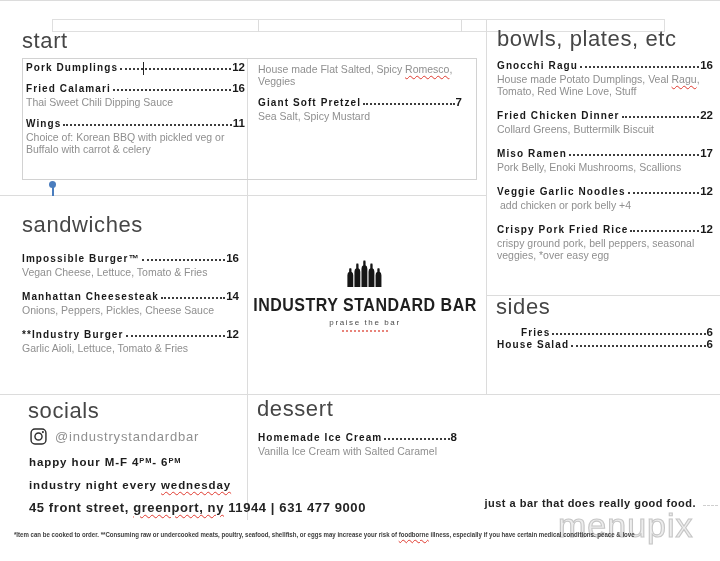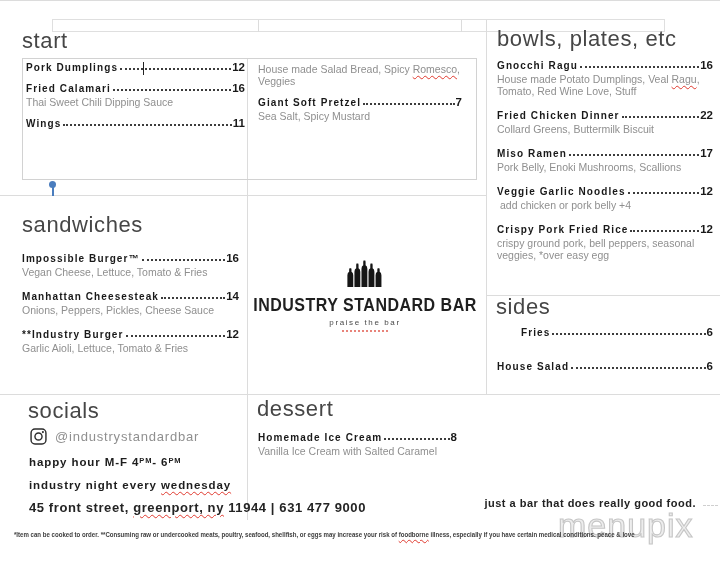--- a/index.html
+++ b/index.html
@@ -85,25 +85,26 @@
         <span class="price">16</span>
       </div>
       <div class="desc">Thai Sweet Chili Dipping Sauce</div>
     </div>
     <div class="item">
       <div class="row">
         <span class="iname">Wings</span>
         <span class="dots"></span>
         <span class="price">11</span>
       </div>
+      <div class="desc">Choice of: Korean BBQ with pickled veg or Buffalo with carrot &amp; celery</div>
     </div>
   </div>
   <div class="col" style="left:258px; top:61px; width:204px;">
     <div class="item">
-      <div class="desc"><span>House made Salad Bread, Spicy </span><span class="squig">Romesco</span><span>, Veggies</span></div>
+      <div class="desc"><span>House made Flat Salted, Spicy </span><span class="squig">Romesco</span><span>, Veggies</span></div>
     </div>
     <div class="item">
       <div class="row">
         <span class="iname">Giant Soft Pretzel</span>
         <span class="dots"></span>
         <span class="price">7</span>
       </div>
       <div class="desc">Sea Salt, Spicy Mustard</div>
     </div>
   </div>
@@ -175,21 +176,21 @@
         <span class="iname">Crispy Pork Fried Rice</span>
         <span class="dots"></span>
         <span class="price">12</span>
       </div>
       <div class="desc">crispy ground pork, bell peppers, seasonal veggies, *over easy egg</div>
     </div>
   </div>
 
   <div class="sec-title" style="left:496px; top:294px;">sides</div>
   <div class="col" style="left:497px; top:326px; width:216px;">
-    <div class="item" style="margin-bottom:22px;padding-left:24px;">
+    <div class="item" style="margin-bottom:0;padding-left:24px;">
       <div class="row">
         <span class="iname">Fries</span>
         <span class="dots"></span>
         <span class="price">6</span>
       </div>
     </div>
     <div class="item">
       <div class="row">
         <span class="iname">House Salad</span>
         <span class="dots"></span>

